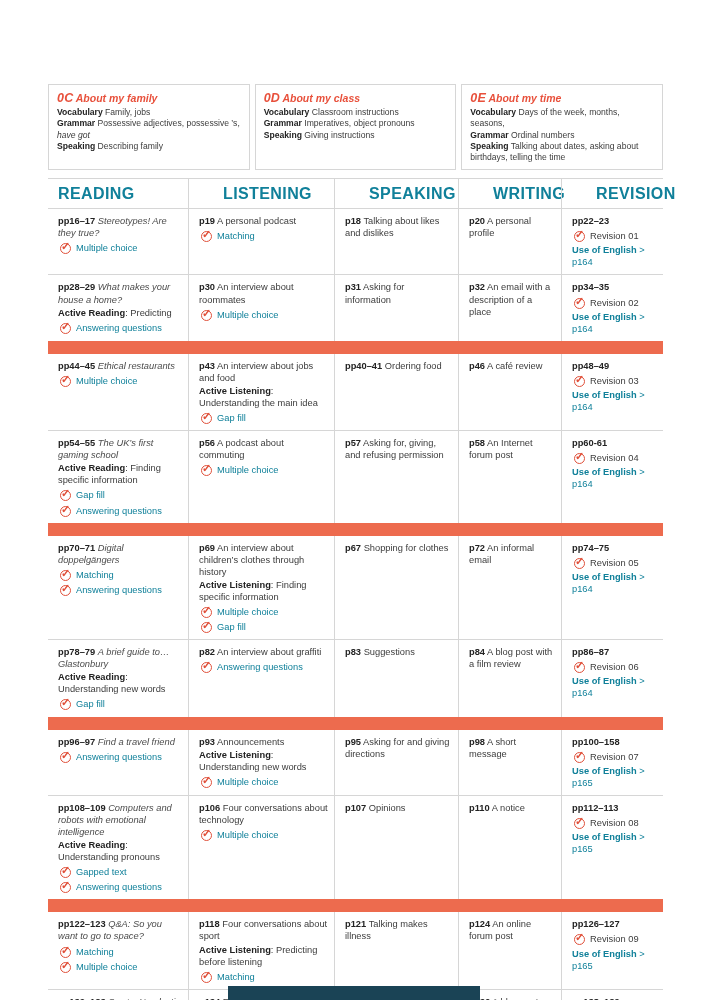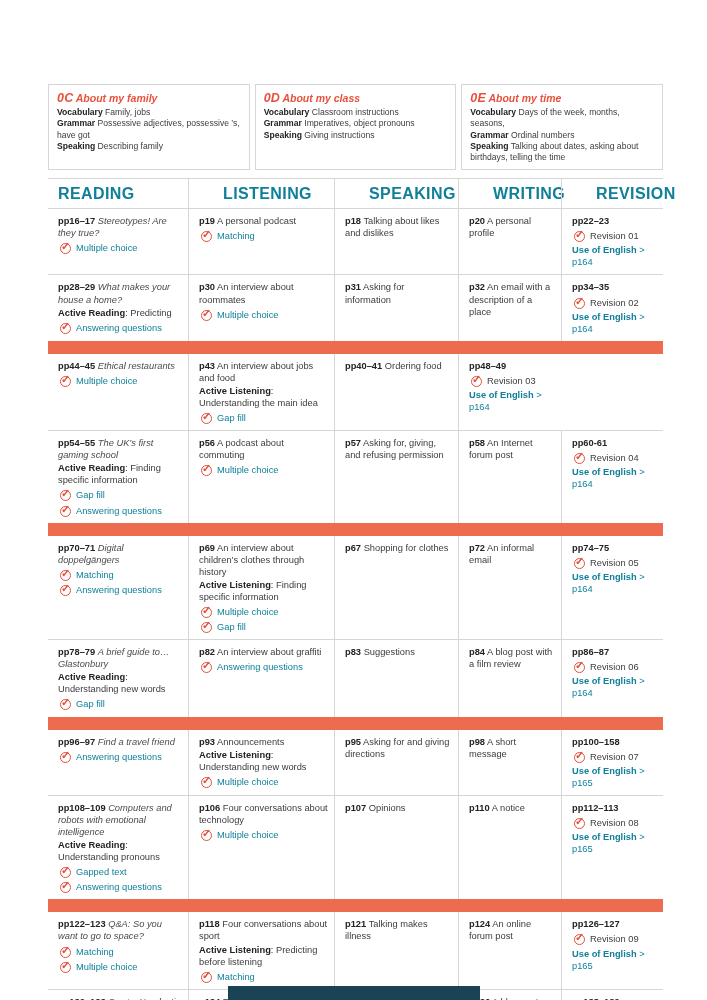--- a/index.html
+++ b/index.html
@@ -10,21 +10,21 @@
   .content{position:absolute;left:48px;top:84px;width:615px;}
   p{margin:0;}
 
   
   .unit-boxes{display:flex;gap:5px;}
   .unit-box{flex:1;border:1px solid #d6d6d6;padding:5px 8px 6px;font-size:8.6px;line-height:1.3;background:#fff;}
   .unit-head{margin-bottom:1px;}
   .unit-code{color:#e8503b;font-weight:bold;font-style:italic;font-size:12.5px;letter-spacing:.2px;}
   .unit-title{color:#e8503b;font-weight:bold;font-style:italic;font-size:10.5px;}
   .unit-line .unit-label{font-weight:bold;color:#232323;}
-  .unit-italic{}
+  .unit-italic{font-style:italic;}
 
   
   .table{margin-top:8px;}
   .thead{display:grid;grid-template-columns:140px 146px 124px 103px 102px;
     border-top:1px solid #d6d6d6;border-bottom:1px solid #d6d6d6;}
   .th{color:#10809a;font-weight:bold;font-size:16px;letter-spacing:.4px;padding:6px 6px 5px 10px;}
   .th + .th{border-left:1px solid #d6d6d6;padding-left:34px;}
   .row{display:grid;grid-template-columns:140px 146px 124px 103px 102px;}
   .row.second{border-top:1px solid #d6d6d6;}
   .cell{padding:6px 6px 6px 10px;font-size:9.3px;line-height:1.3;}
@@ -157,20 +157,23 @@
             <p class="active-line"><span class="active-label">Active Listening</span>: <span class="active-text">Understanding the main idea</span></p>
             <div class="checkline">
               <span class="check-icon"></span>
               <span class="check-label">Gap fill</span>
             </div>
           </div>
           <div class="cell">
             <p class="entry"><span class="ref">pp40–41</span> <span class="title">Ordering food</span></p>
           </div>
           <div class="cell">
+            <p class="entry"><span class="ref">p46</span> <span class="title">A café review</span></p>
+          </div>
+          <div class="cell">
             <p class="entry"><span class="ref">pp48–49</span></p>
             <div class="checkline">
               <span class="check-icon"></span>
               <span class="check-label dark">Revision 03</span>
             </div>
             <p class="uoe-line"><span class="uoe-label">Use of English</span> <span class="uoe-target">&gt; p164</span></p>
           </div>
         </div>
         <div class="row r3 second">
           <div class="cell">

